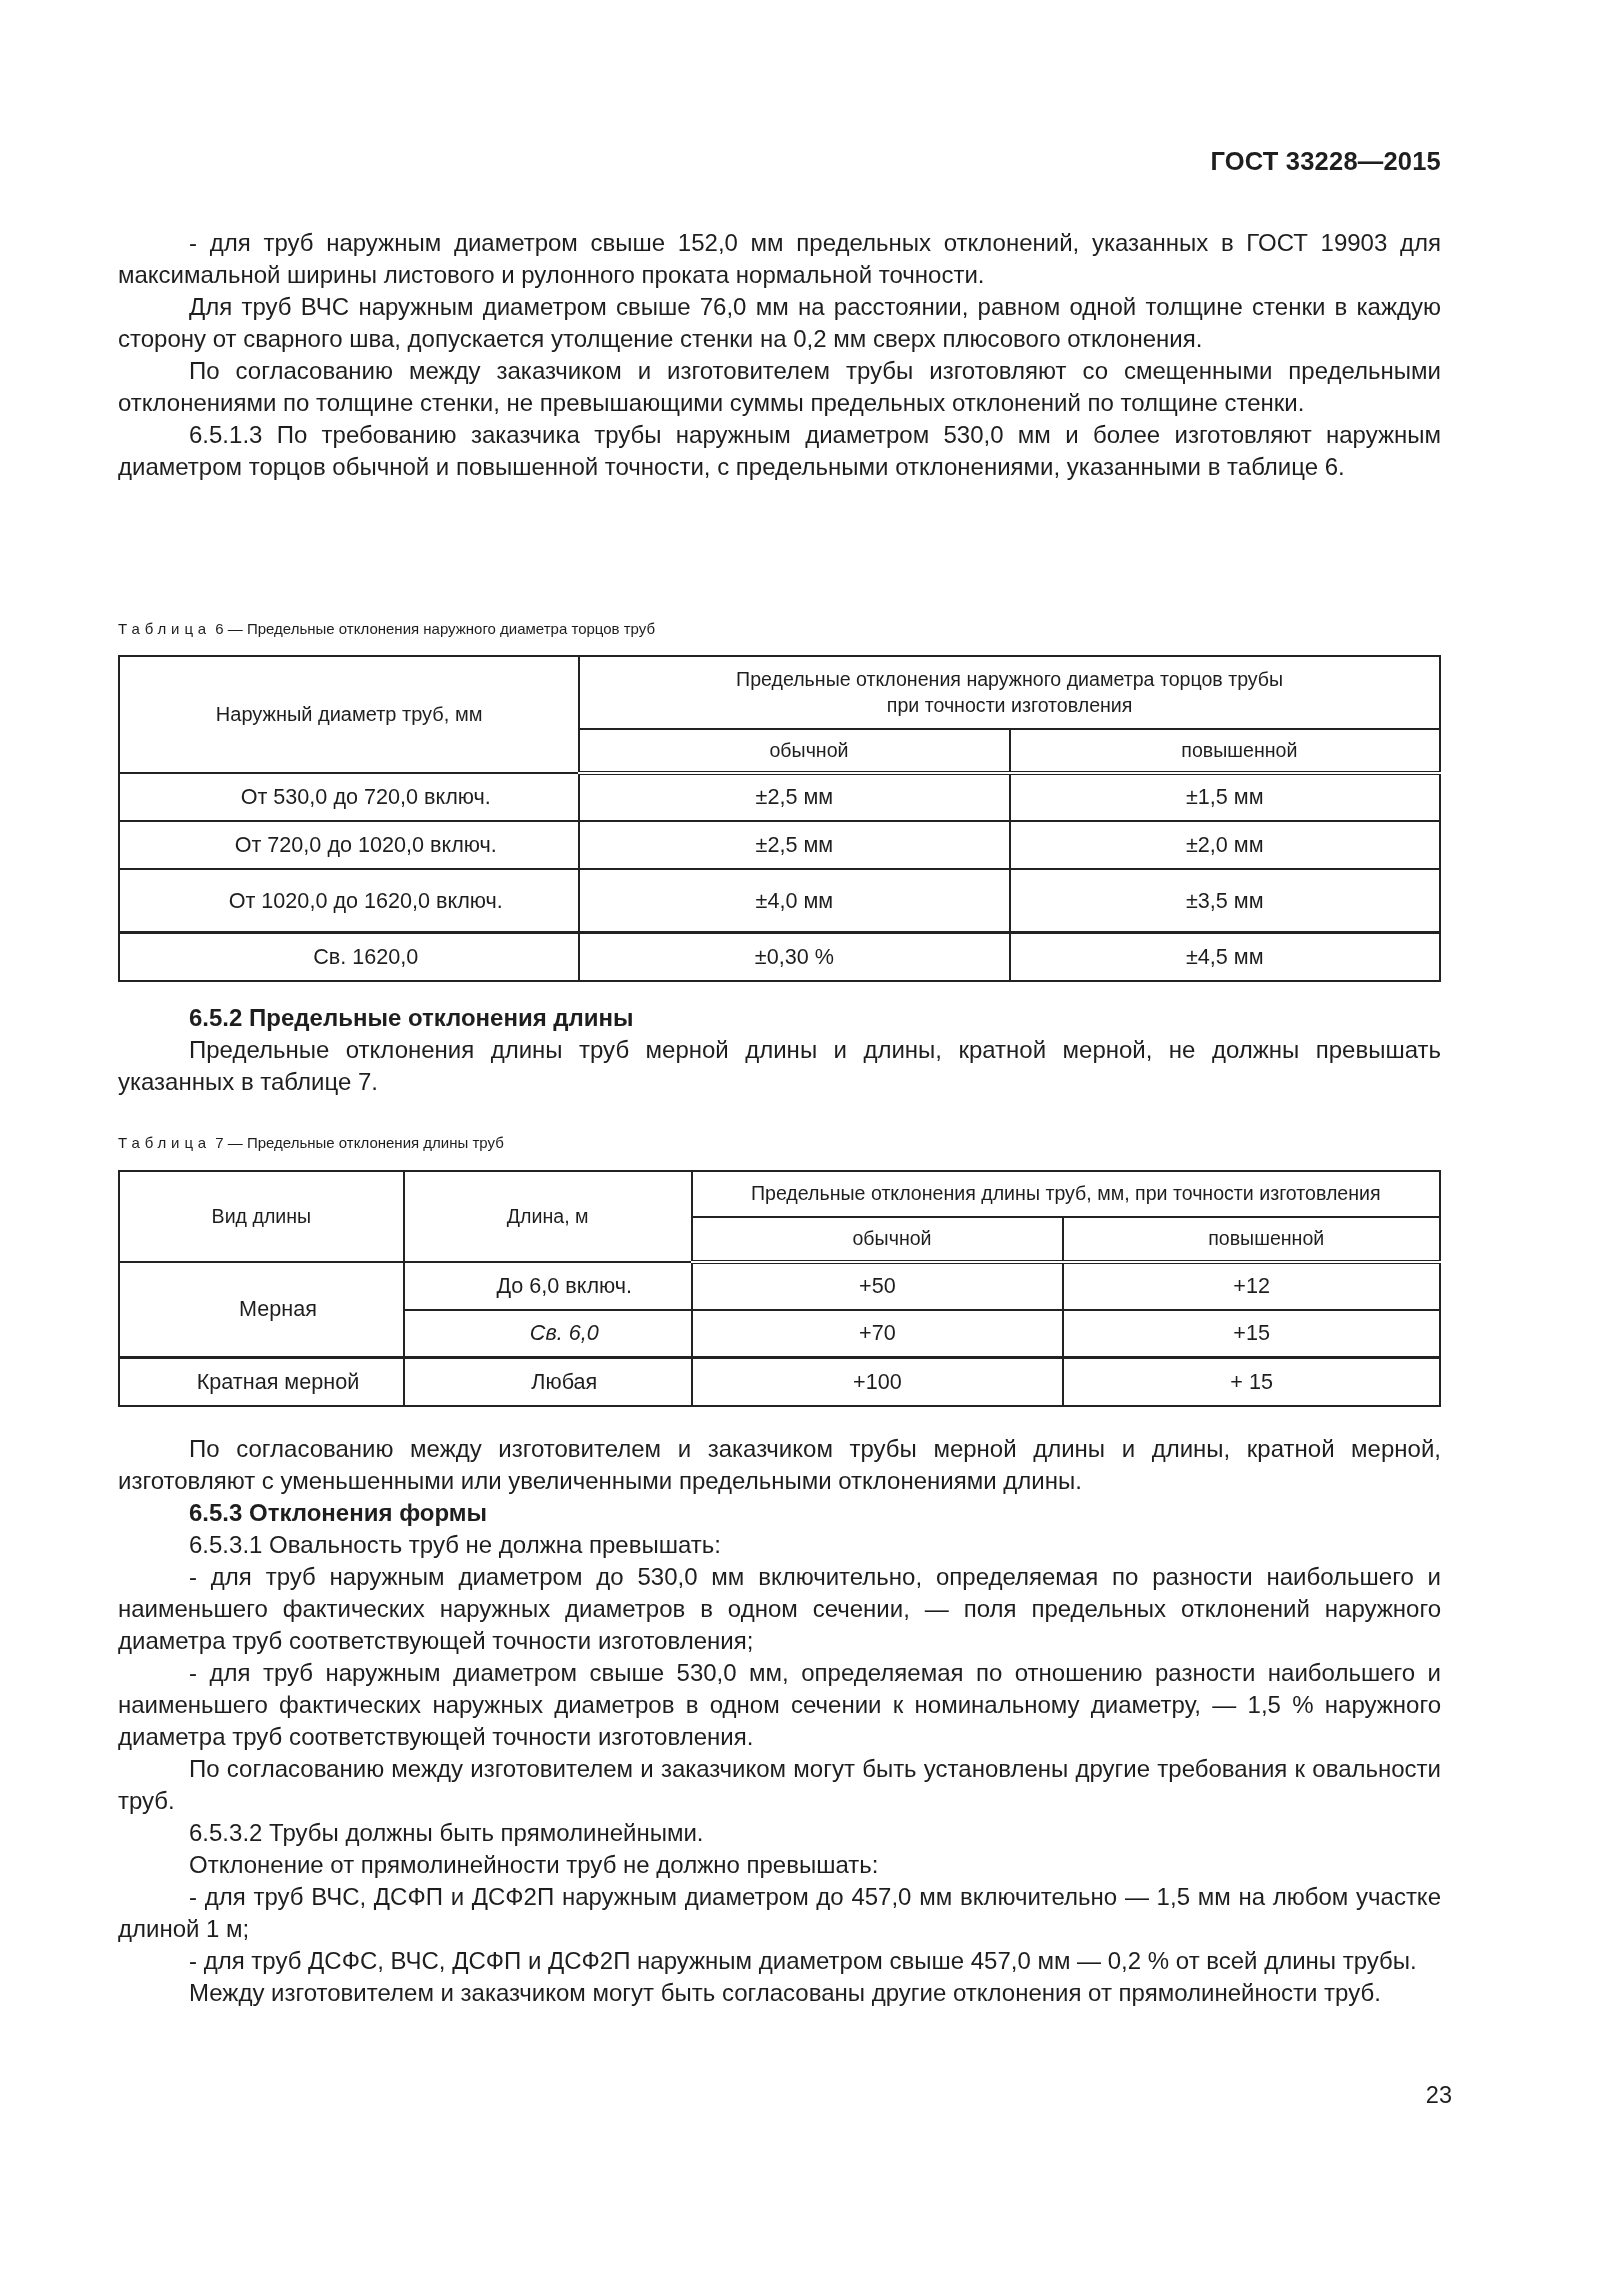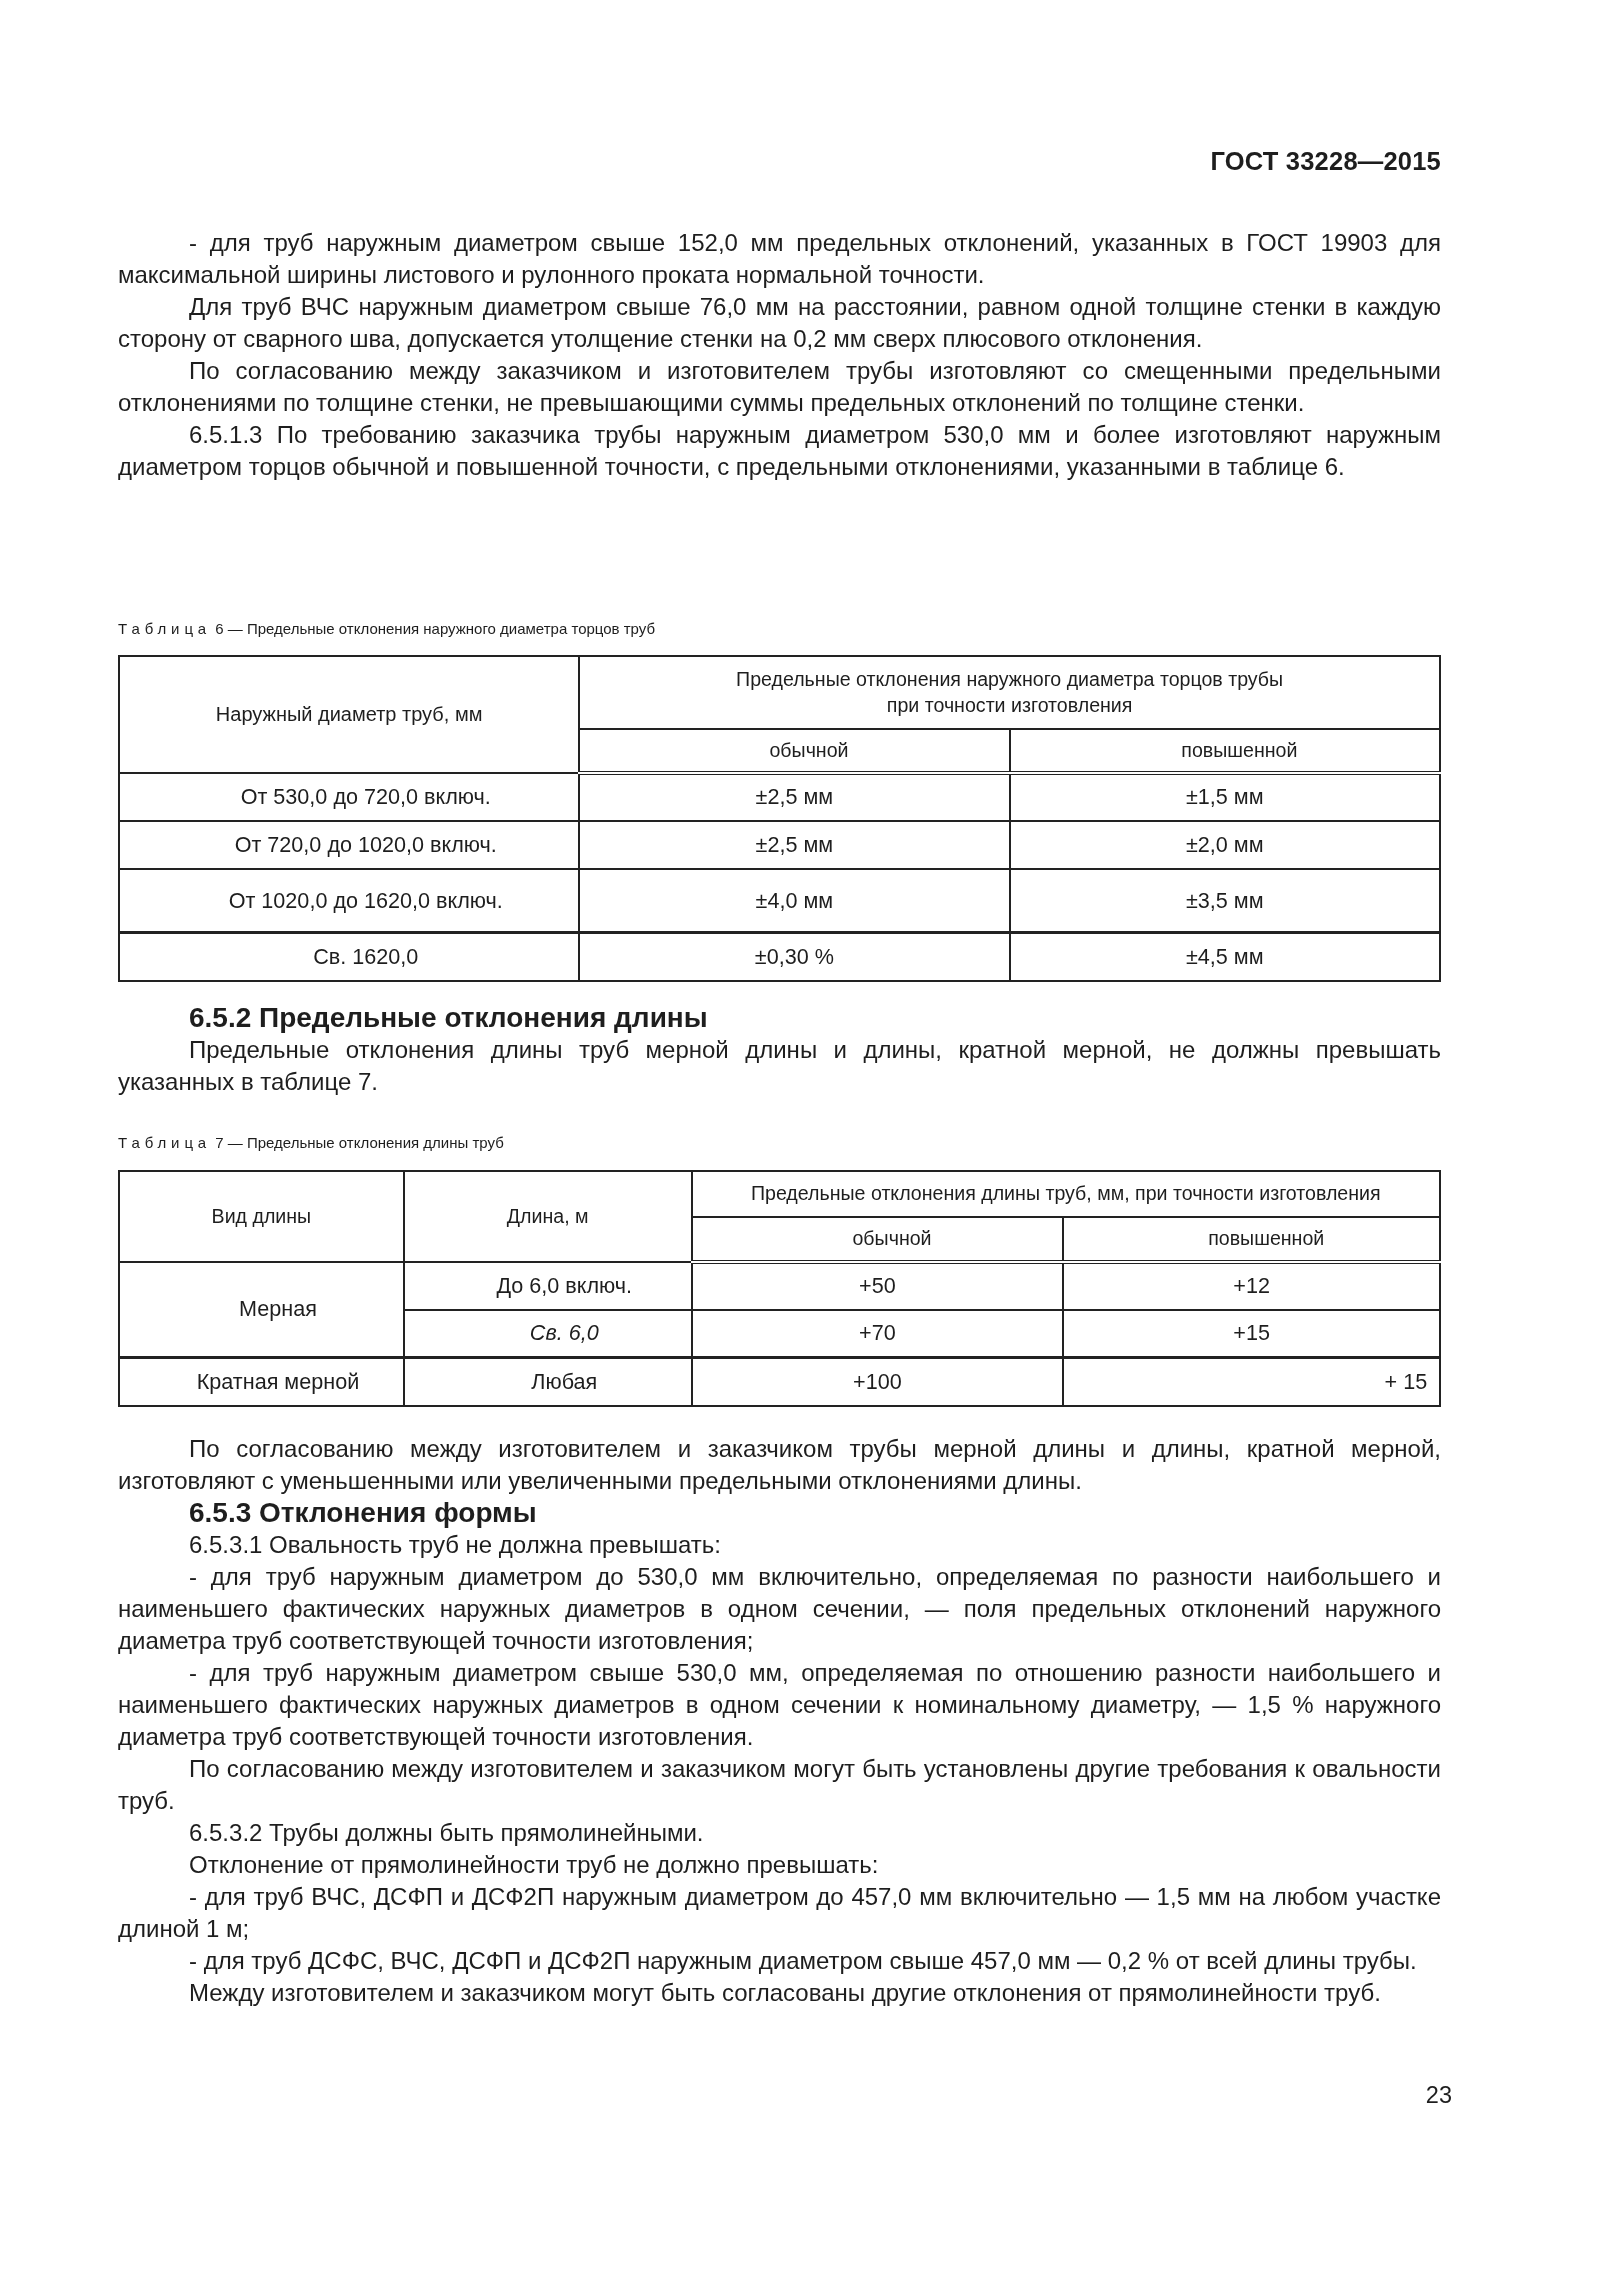--- a/index.html
+++ b/index.html
@@ -13,21 +13,21 @@
     font-weight: bold; font-size: 25.5px; letter-spacing: 0.2px;
   }
   .col {
     position: absolute; left: 118px; width: 1323px;
   }
   p.para {
     margin: 0; font-size: 24px; line-height: 32px;
     text-align: justify; text-indent: 71px;
   }
   p.heading {
-    margin: 0; font-size: 28px; line-height: 32px; font-weight: bold;
+    margin: 0; font-size: 24px; line-height: 32px; font-weight: bold;
     text-indent: 71px;
   }
   .caption {
     font-size: 15px; line-height: 29px; margin: 0;
   }
   .caption .spaced { letter-spacing: 4.9px; }
   table.doc {
     border-collapse: collapse; width: 1323px;
     font-size: 21.6px; color: #1e1e1e;
   }
@@ -131,21 +131,21 @@
     </tr>
     <tr style="height:48px;">
       <td class="l" style="padding-left:45px;font-style:italic;">Св. 6,0</td>
       <td class="c">+70</td>
       <td class="c">+15</td>
     </tr>
     <tr style="height:48px;">
       <td class="l" style="border-top-width:3.9px;padding-left:45px;">Кратная мерной</td>
       <td class="l" style="border-top-width:3.9px;padding-left:45px;">Любая</td>
       <td class="c" style="border-top-width:3.9px;">+100</td>
-      <td class="c" style="border-top-width:3.9px;text-align:right;">+ 15</td>
+      <td class="c" style="border-top-width:3.9px;">+ 15</td>
     </tr>
   </tbody>
     </table>
 </div>
 
 <div class="col" style="top:1433px;">
   <p class="para">По согласованию между изготовителем и заказчиком трубы мерной длины и длины, кратной мерной, изготовляют с уменьшенными или увеличенными предельными отклонениями длины.</p>
   <p class="heading">6.5.3 Отклонения формы</p>
   <p class="para">6.5.3.1 Овальность труб не должна превышать:</p>
   <p class="para">- для труб наружным диаметром до 530,0 мм включительно, определяемая по разности наибольшего и наименьшего фактических наружных диаметров в одном сечении, — поля предельных отклонений наружного диаметра труб соответствующей точности изготовления;</p>

